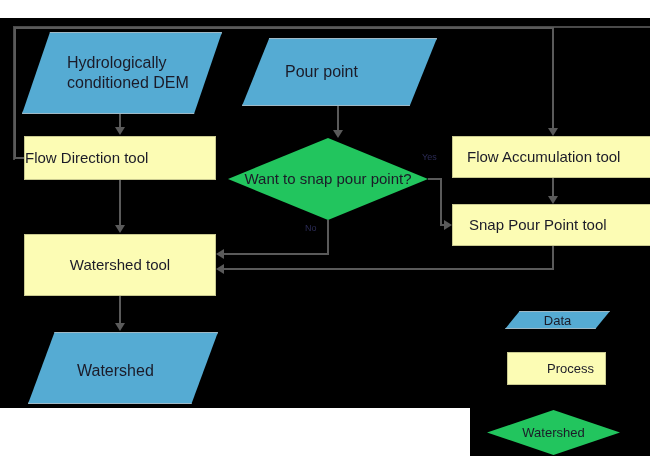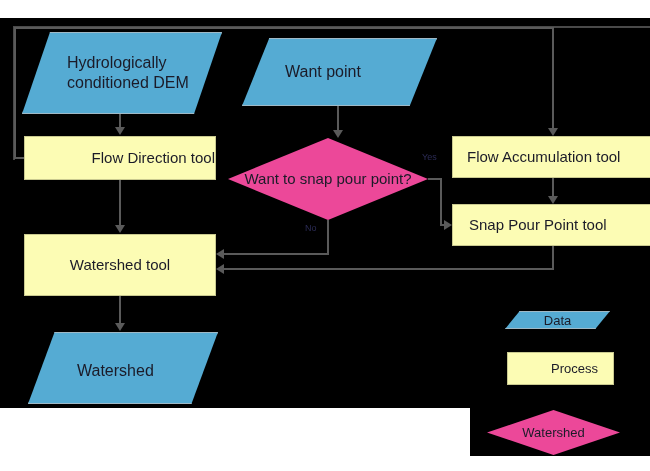--- a/index.html
+++ b/index.html
@@ -66,21 +66,21 @@
     -webkit-clip-path: polygon(14% 0, 100% 0, 86% 100%, 0 100%);
     clip-path: polygon(14% 0, 100% 0, 86% 100%, 0 100%);
   }
   
   .process-shape {
     background: #fcfcb4;
     border: 1px solid #c9c98f;
   }
   
   .decision-shape {
-    background: #ec4899;
+    background: #22c55e;
     -webkit-clip-path: polygon(50% 0, 100% 50%, 50% 100%, 0 50%);
     clip-path: polygon(50% 0, 100% 50%, 50% 100%, 0 50%);
   }
 
   
   #node-dem {
     left: 22px; top: 32px; width: 200px; height: 82px;
     font-size: 16px;
   }
   #node-dem .label { padding-left: 44px; }
@@ -88,21 +88,21 @@
   #node-pour-point {
     left: 242px; top: 38px; width: 195px; height: 68px;
     font-size: 16px;
   }
   #node-pour-point .label { padding-left: 42px; }
 
   #node-flow-direction {
     left: 24px; top: 136px; width: 192px; height: 44px;
     font-size: 15px;
   }
-  #node-flow-direction .label { text-align: right; }
+  #node-flow-direction .label { text-align: left; }
 
   #node-watershed-tool {
     left: 24px; top: 234px; width: 192px; height: 62px;
     font-size: 15px;
   }
   #node-watershed-tool .label { text-align: center; }
 
   #node-watershed {
     left: 28px; top: 332px; width: 190px; height: 72px;
     font-size: 16px;
@@ -174,21 +174,21 @@
     display: flex;
     align-items: center;
     justify-content: center;
     color: #1b1b28;
     font-size: 13px;
   }
   #legend-data {
     left: 505px; top: 311px; width: 105px; height: 18px;
   }
   #legend-process {
-    left: 507px; top: 352px; width: 107px; height: 33px; padding-left: 28px;
+    left: 507px; top: 352px; width: 99px; height: 33px; padding-left: 28px;
   }
   #legend-decision {
     left: 487px; top: 410px; width: 133px; height: 45px;
   }
 </style>
 </head>
 <body>
 
 <div id="canvas">
 
@@ -229,21 +229,21 @@
   <div class="arrowhead arrow-left" style="left:216px; top:264px;"></div>
 
   <div class="conn conn-v" style="left:119px; top:280px; height:44px;"></div>
   <div class="arrowhead arrow-down" style="left:115px; top:323px;"></div>
 
   <div class="node data-shape" id="node-dem">
     <span class="label">Hydrologically conditioned DEM</span>
   </div>
 
   <div class="node data-shape" id="node-pour-point">
-    <span class="label">Want point</span>
+    <span class="label">Pour point</span>
   </div>
 
   <div class="node process-shape" id="node-flow-direction">
     <span class="label">Flow Direction tool</span>
   </div>
 
   <div class="node process-shape" id="node-flow-accumulation">
     <span class="label">Flow Accumulation tool</span>
   </div>
 

